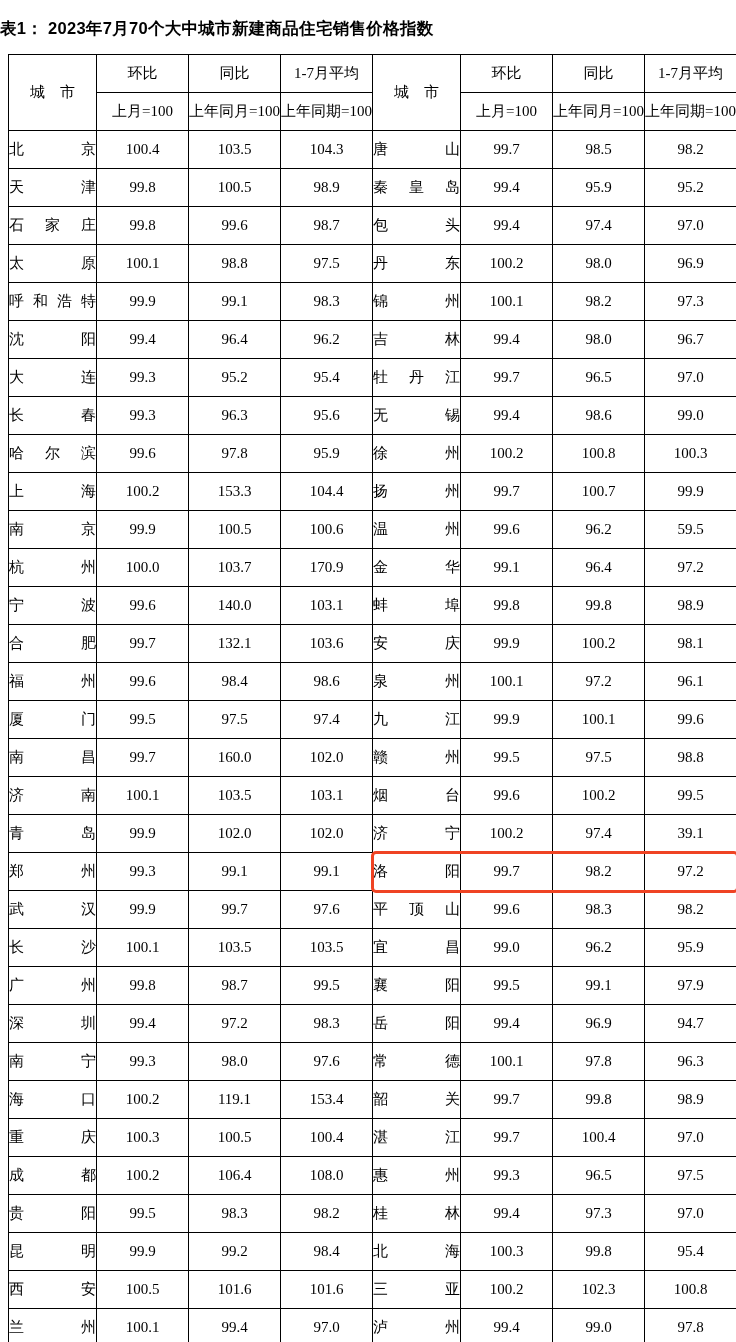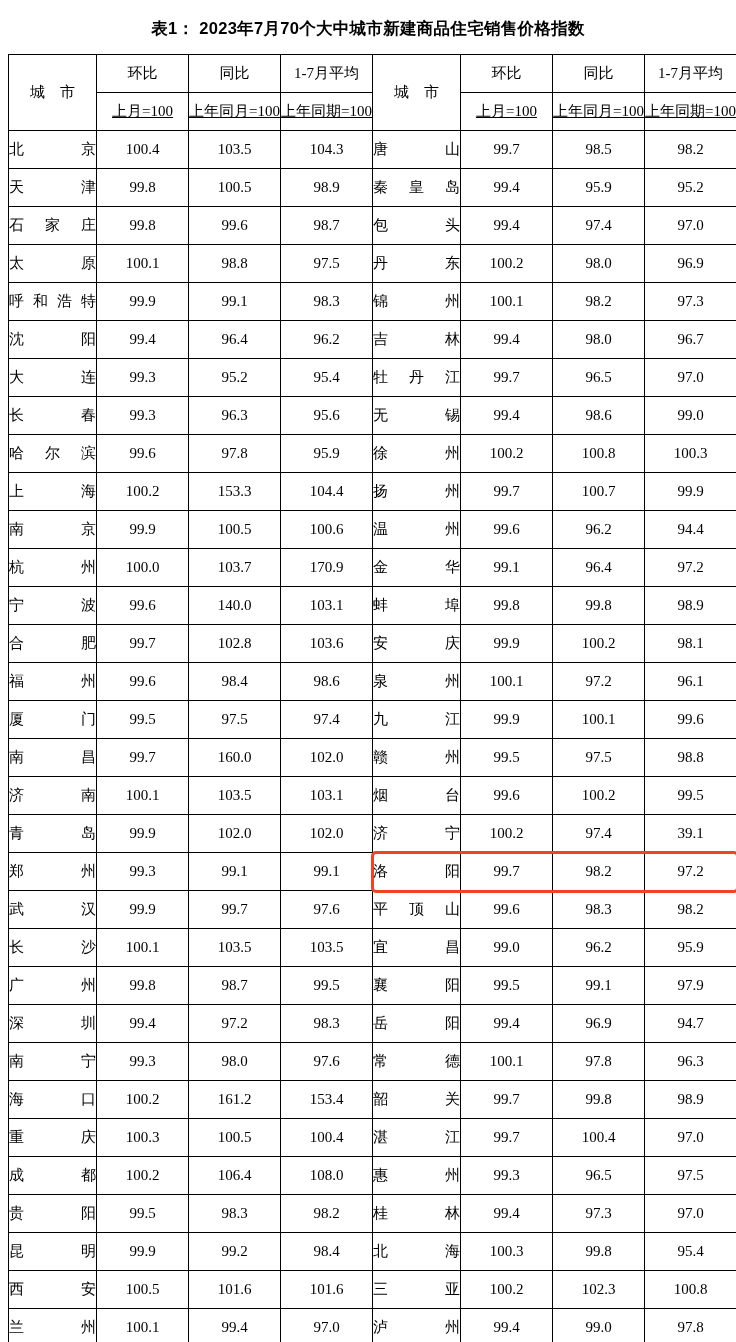--- a/index.html
+++ b/index.html
@@ -12,21 +12,20 @@
     height: 1342px;
     font-family: "Liberation Serif", "DejaVu Serif", serif;
     color: #000000;
     overflow: hidden;
   }
   .page {
     width: 736px;
     position: relative;
   }
   .title {
-    text-align: center;
     font-weight: bold;
     font-size: 16.5px;
     padding: 18px 0 14px 0;
     letter-spacing: 0.3px;
     font-family: "Liberation Sans", "DejaVu Sans", sans-serif;
   }
   .table-wrap {
     padding: 0 8px;
     position: relative;
   }
@@ -52,21 +51,20 @@
     font-size: 16px;
   }
   .hdr-top {
     height: 33px;
     font-size: 15.5px;
   }
   .hdr-sub {
     height: 30px;
     font-size: 12.5px;
     line-height: 1.08;
-    text-decoration: underline;
   }
   .hdr-small {
     font-size: 12.5px;
     line-height: 1.05;
   }
   .city {
     font-size: 15.5px;
     letter-spacing: 0;
     padding: 0 9px;
     text-align: justify;
@@ -227,21 +225,21 @@
             <td class="num">99.9</td>
           </tr>
           <tr>
             <td class="city">南　京</td>
             <td class="num">99.9</td>
             <td class="num">100.5</td>
             <td class="num">100.6</td>
             <td class="city">温　州</td>
             <td class="num">99.6</td>
             <td class="num">96.2</td>
-            <td class="num">94.4</td>
+            <td class="num">59.5</td>
           </tr>
           <tr>
             <td class="city">杭　州</td>
             <td class="num">100.0</td>
             <td class="num">103.7</td>
             <td class="num">170.9</td>
             <td class="city">金　华</td>
             <td class="num">99.1</td>
             <td class="num">96.4</td>
             <td class="num">97.2</td>
@@ -252,21 +250,21 @@
             <td class="num">140.0</td>
             <td class="num">103.1</td>
             <td class="city">蚌　埠</td>
             <td class="num">99.8</td>
             <td class="num">99.8</td>
             <td class="num">98.9</td>
           </tr>
           <tr>
             <td class="city">合　肥</td>
             <td class="num">99.7</td>
-            <td class="num">102.8</td>
+            <td class="num">132.1</td>
             <td class="num">103.6</td>
             <td class="city">安　庆</td>
             <td class="num">99.9</td>
             <td class="num">100.2</td>
             <td class="num">98.1</td>
           </tr>
           <tr>
             <td class="city">福　州</td>
             <td class="num">99.6</td>
             <td class="num">98.4</td>
@@ -372,21 +370,21 @@
             <td class="num">98.0</td>
             <td class="num">97.6</td>
             <td class="city">常　德</td>
             <td class="num">100.1</td>
             <td class="num">97.8</td>
             <td class="num">96.3</td>
           </tr>
           <tr>
             <td class="city">海　口</td>
             <td class="num">100.2</td>
-            <td class="num">161.2</td>
+            <td class="num">119.1</td>
             <td class="num">153.4</td>
             <td class="city">韶　关</td>
             <td class="num">99.7</td>
             <td class="num">99.8</td>
             <td class="num">98.9</td>
           </tr>
           <tr>
             <td class="city">重　庆</td>
             <td class="num">100.3</td>
             <td class="num">100.5</td>

